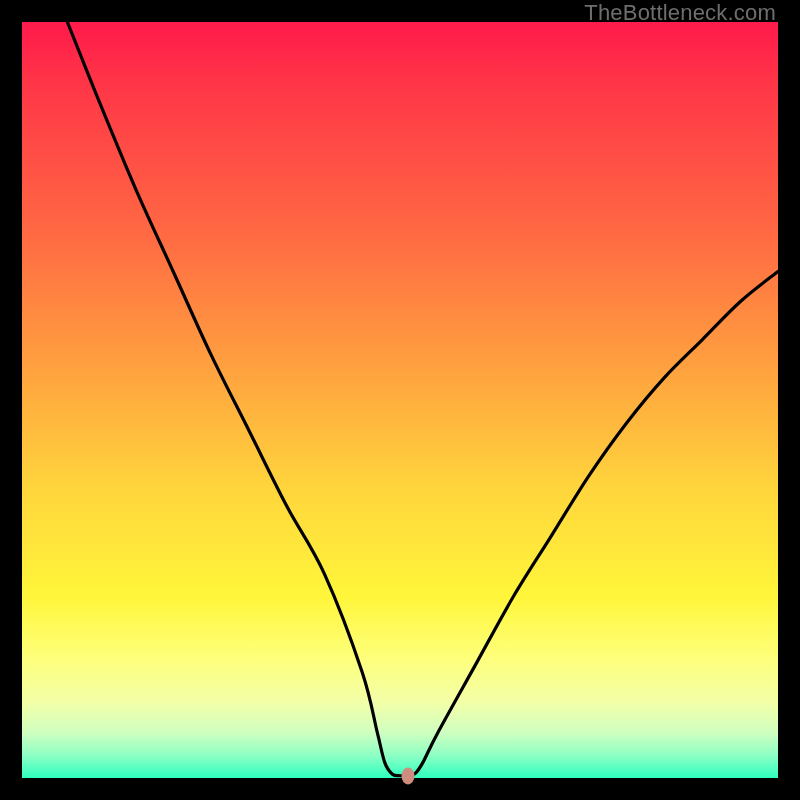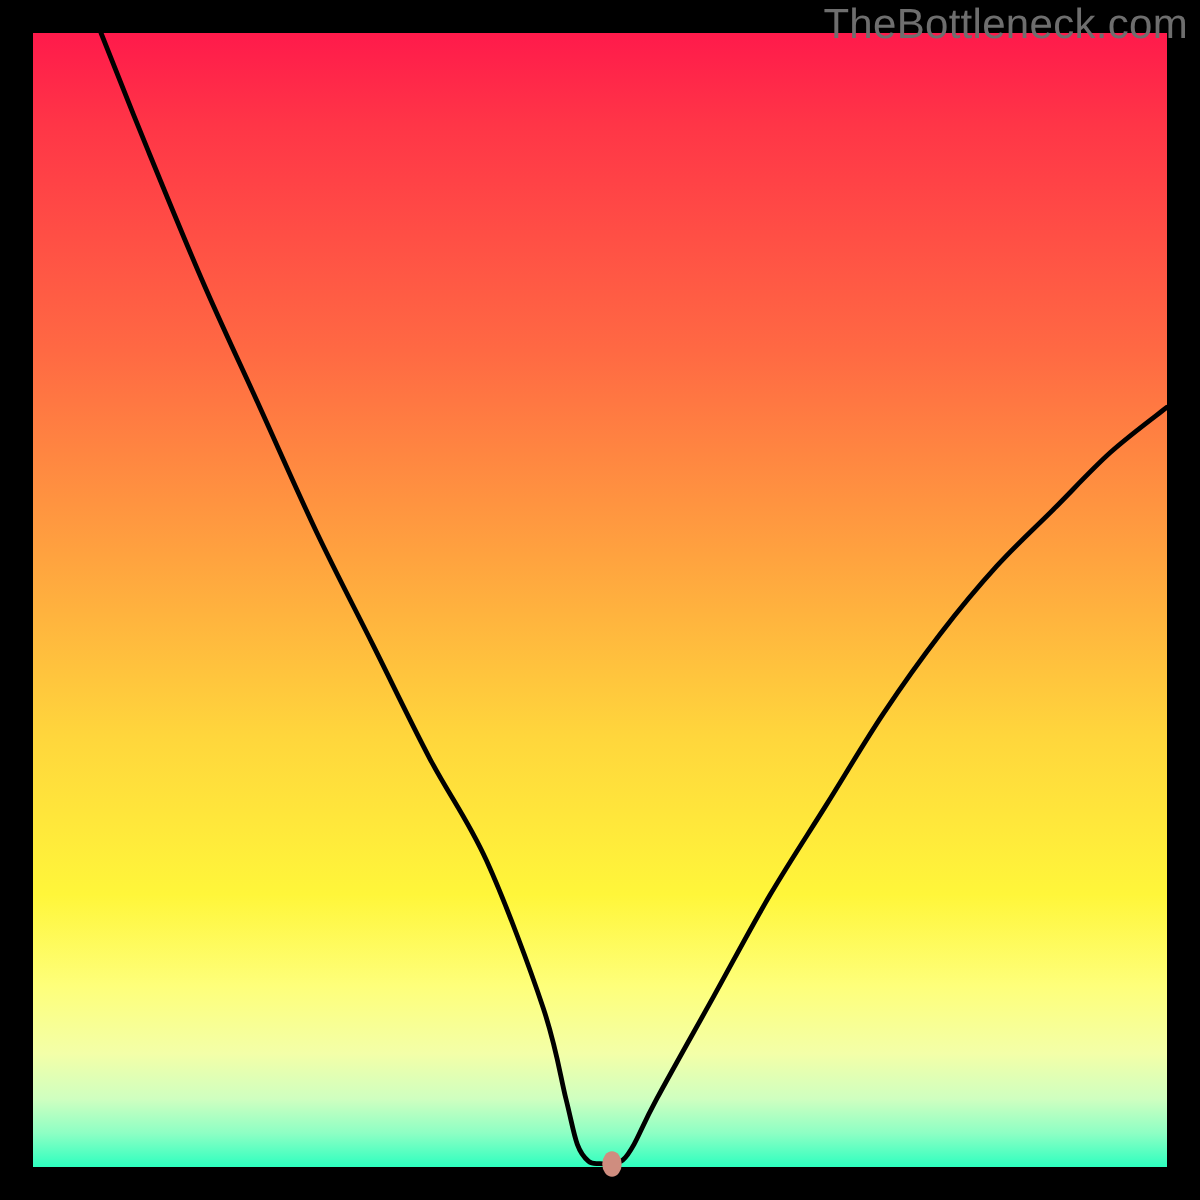--- a/index.html
+++ b/index.html
@@ -37,23 +37,23 @@
       #feff7a 84%,
       #f3ffa8 90%,
       #cfffc0 94%,
       #8effc4 97%,
       #2dffbf 100%
     );
   }
   .attribution {
     position: absolute;
     top: 0px;
-    right: 8px;
+    right: 24px;
     color: #6e6e6e;
-    font-size: 28px;
+    font-size: 22px;
     font-weight: 500;
     letter-spacing: 0.2px;
     user-select: none;
   }
   svg.curve {
     position: absolute;
     left: 0;
     top: 0;
     width: 756px;
     height: 756px;

